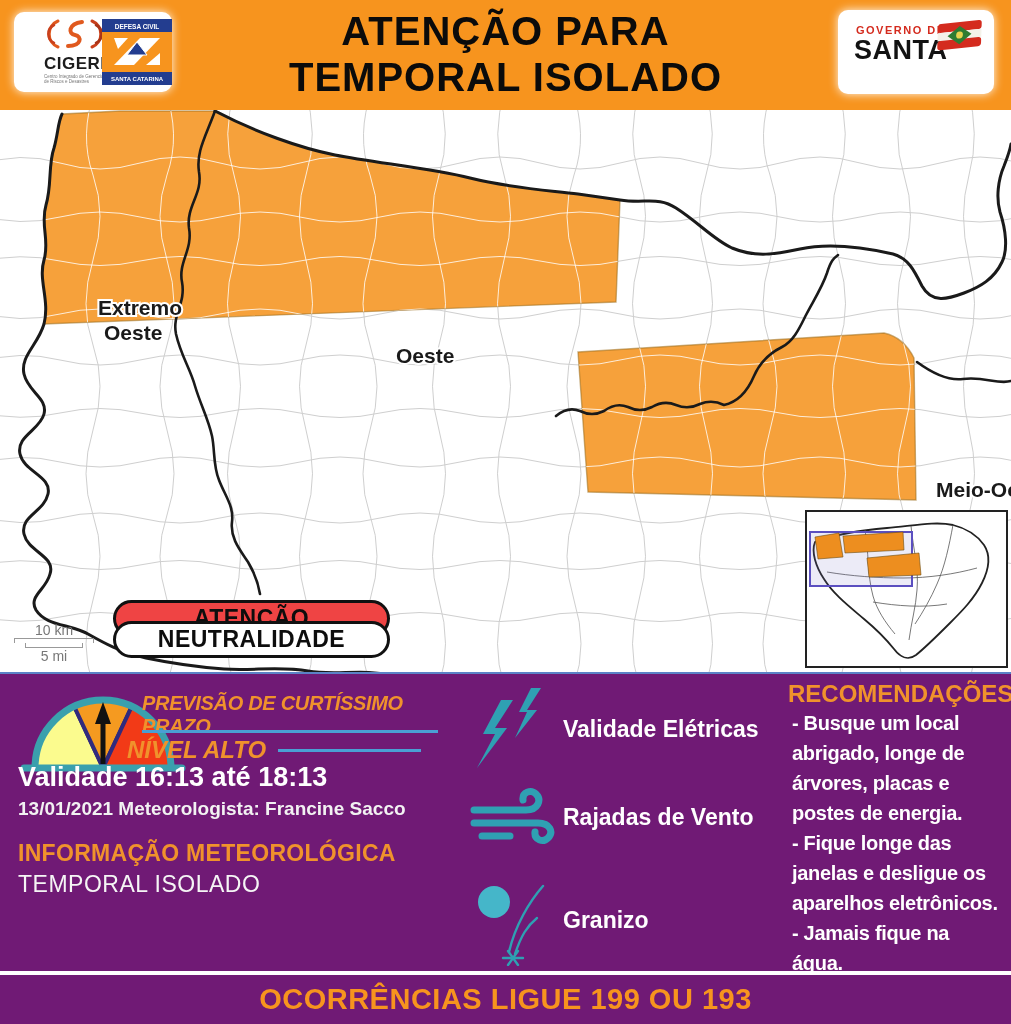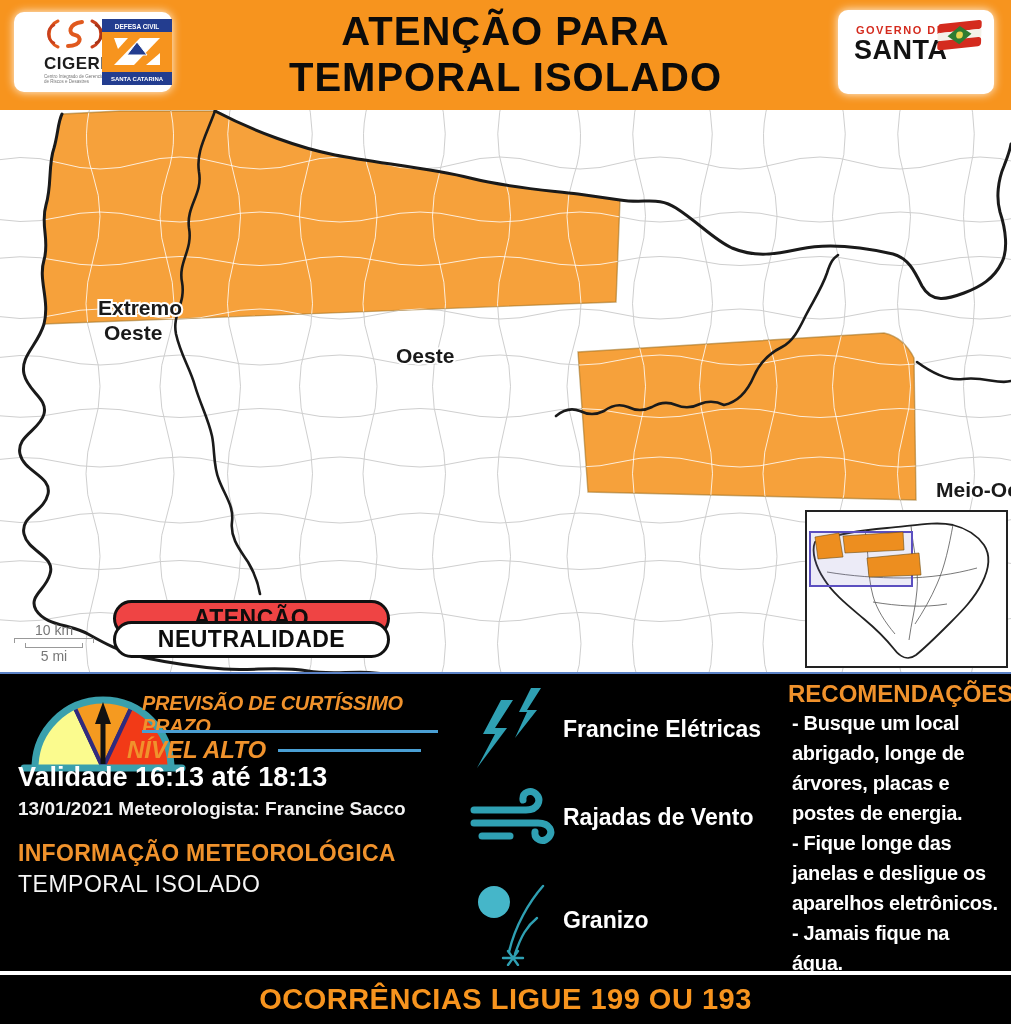--- a/index.html
+++ b/index.html
@@ -30,21 +30,21 @@
           border-radius:19px; display:flex; align-items:center; justify-content:center;
           font-size:23px; font-weight:bold; color:#0d0d0d; letter-spacing:.5px; }
   .pill-atencao { top:490px; background:#ef4444; }
   .pill-neutral { top:511px; background:#ffffff; }
   .scalebar { position:absolute; left:6px; top:512px; width:96px; font-size:14px; color:#777; text-align:center; }
   .scale-line-top { height:5px; border-left:1px solid #999; border-right:1px solid #999; border-top:1px solid #999; width:80px; margin:0 auto; }
   .scale-line-bot { height:5px; border-left:1px solid #999; border-right:1px solid #999; border-bottom:1px solid #999; width:58px; margin:0 auto; }
   .inset { position:absolute; left:805px; top:400px; width:203px; height:158px; background:#fff; border:2px solid #222; }
 
   
-  .panel { position:absolute; left:0; top:672px; width:1011px; height:352px; background:#000000; border-top:2px solid #5b82c6; }
+  .panel { position:absolute; left:0; top:672px; width:1011px; height:352px; background:#701a75; border-top:2px solid #5b82c6; }
   .col1 { position:absolute; left:0; top:0; width:455px; height:300px; }
   .gauge { position:absolute; left:18px; top:10px; }
   .prev-title { position:absolute; left:142px; top:18px; width:300px; font-size:20px; font-style:italic;
                 font-weight:bold; color:#F0922C; letter-spacing:-.3px; }
   .prev-underline { position:absolute; left:142px; top:56px; width:296px; height:3px; background:#4A9FD4; }
   .level-row { position:absolute; left:127px; top:62px; width:294px; display:flex; align-items:center; }
   .level-text { font-size:24px; font-style:italic; font-weight:bold; color:#F0922C; }
   .level-line { flex:1; height:3px; background:#4A9FD4; margin-left:12px; }
   .validity { position:absolute; left:18px; top:88px; font-size:27px; font-weight:bold; color:#fff; }
   .meteo { position:absolute; left:18px; top:124px; font-size:19px; font-weight:bold; color:#f2f2f2; }
@@ -237,21 +237,21 @@
     </div>
 
     <div class="col2">
       <div class="hazard hazard-1">
         <span class="hazard-icon">
           <svg width="80" height="86" viewBox="0 0 80 86">
             <polygon points="28,14 10,48 22,48 4,82 34,42 22,42 40,14" fill="#2FA0B3"></polygon>
             <polygon points="58,2 46,26 54,26 42,52 64,24 54,24 68,2" fill="#2FA0B3"></polygon>
           </svg>
         </span>
-        <span class="hazard-label">Francine Elétricas</span>
+        <span class="hazard-label">Validade Elétricas</span>
       </div>
       <div class="hazard hazard-2">
         <span class="hazard-icon">
           <svg width="86" height="62" viewBox="0 0 86 62" fill="none" stroke="#2FA0B3" stroke-width="7" stroke-linecap="round">
             <path d="M4,24 L56,24 C68,24 72,14 66,8 C61,3 52,6 53,14"></path>
             <path d="M4,37 L68,37 C80,37 84,46 78,52 C73,57 64,54 65,46"></path>
             <path d="M12,50 L40,50"></path>
           </svg>
         </span>
         <span class="hazard-label">Rajadas de Vento</span>

